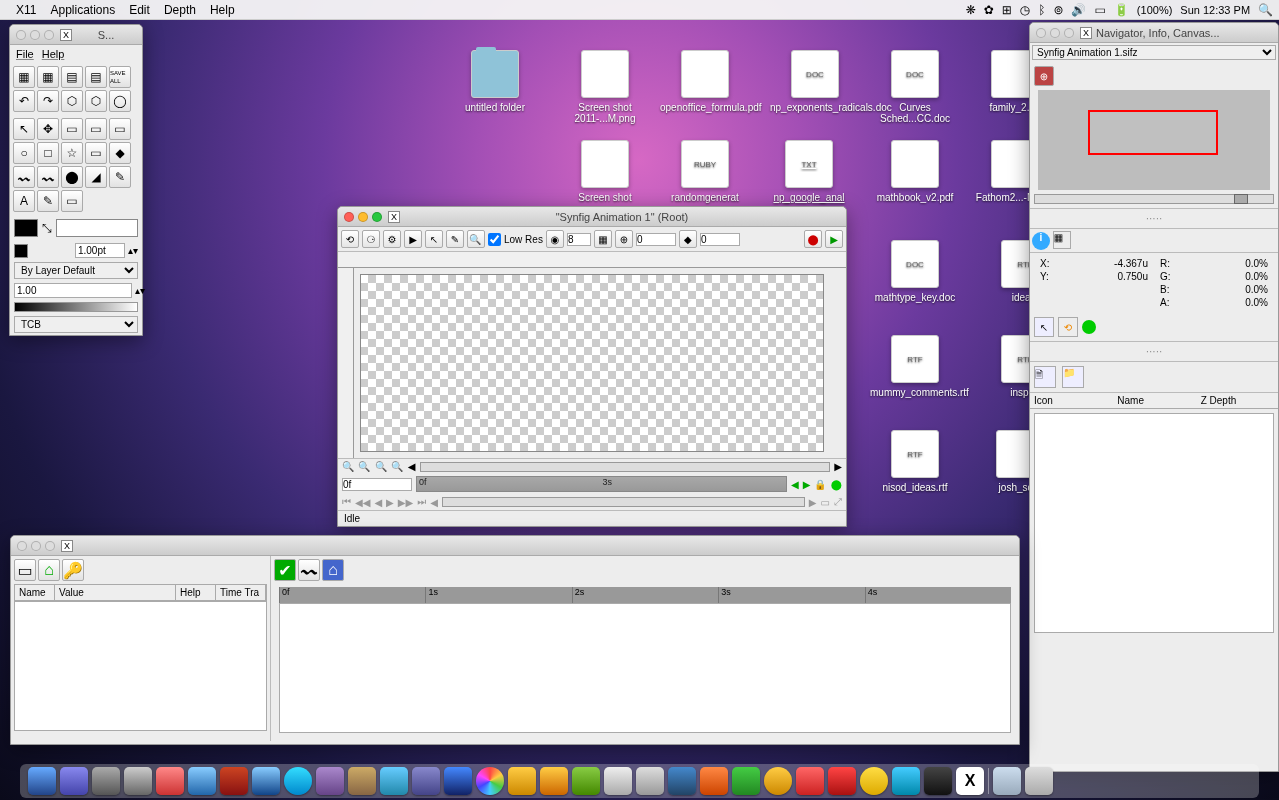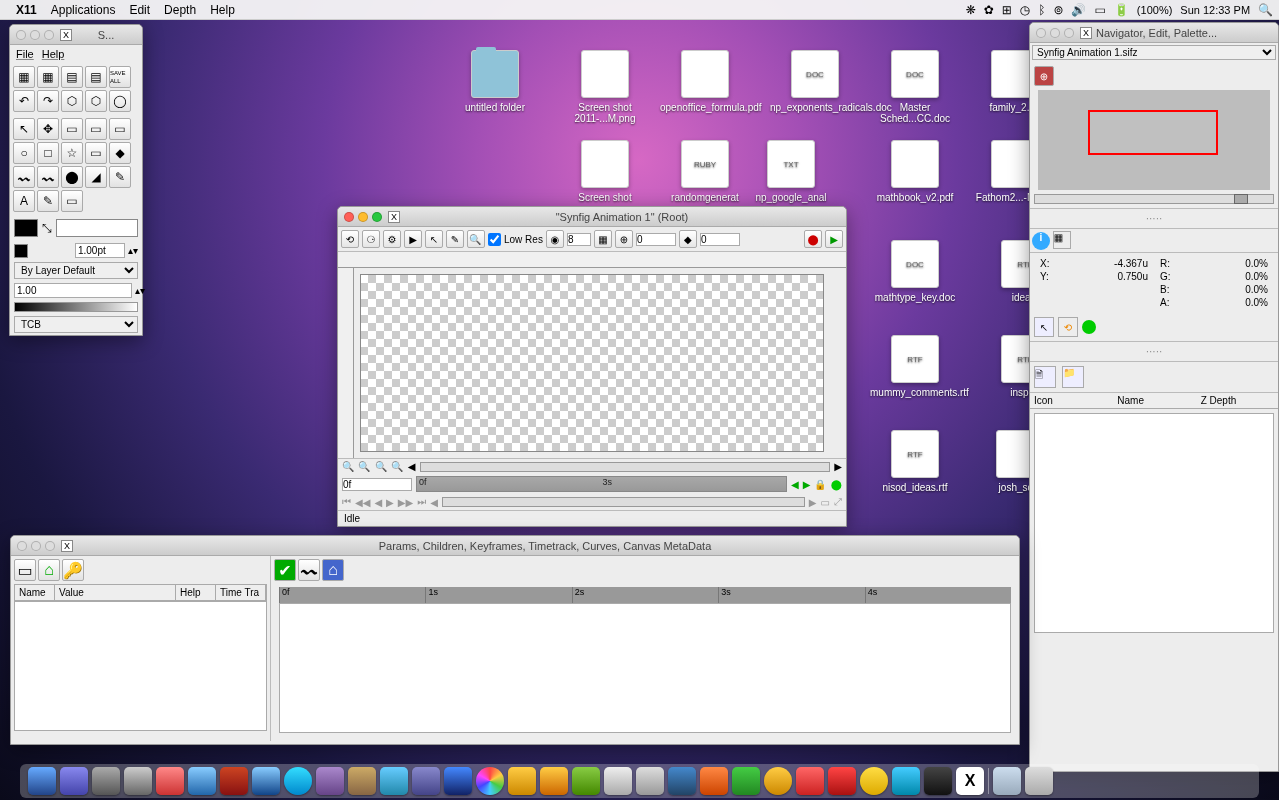--- a/index.html
+++ b/index.html
@@ -82,21 +82,21 @@
 
 
 .dock { position: absolute; bottom: 2px; left: 20px; right: 20px; height: 34px; background: rgba(255,255,255,0.25); border-radius: 6px; display: flex; align-items: center; padding: 0 8px; gap: 4px; z-index: 5; }
 .dock .dock-item { width: 28px; height: 28px; border-radius: 5px; background: linear-gradient(#88c,#446); box-shadow: 0 1px 2px rgba(0,0,0,0.4); }
 </style>
 </head>
 <body>
 
 <div class="menubar">
   <span class="apple"></span>
-  <span class="menu-item" style="font-weight:bold">X11</span>
+  <span class="menu-item" style="font-weight:normal">X11</span>
   <span class="menu-item">Applications</span>
   <span class="menu-item">Edit</span>
   <span class="menu-item">Depth</span>
   <span class="menu-item">Help</span>
   <div class="right">
     <span class="status-icon">❋</span>
     <span class="status-icon">✿</span>
     <span class="status-icon">⊞</span>
     <span class="status-icon">◷</span>
     <span class="status-icon">ᛒ</span>
@@ -122,35 +122,35 @@
     <div class="desktop-icon" style="left: 660px; top: 50px;">
       <div class="icon-img "></div>
       <div>openoffice_formula.pdf</div>
     </div>
     <div class="desktop-icon" style="left: 770px; top: 50px;">
       <div class="icon-img ">DOC</div>
       <div>np_exponents_radicals.doc</div>
     </div>
     <div class="desktop-icon" style="left: 870px; top: 50px;">
       <div class="icon-img ">DOC</div>
-      <div>Master Sched...CC.doc</div>
+      <div>Curves Sched...CC.doc</div>
     </div>
     <div class="desktop-icon" style="left: 970px; top: 50px;">
       <div class="icon-img "></div>
       <div>family_2...g</div>
     </div>
     <div class="desktop-icon" style="left: 560px; top: 140px;">
       <div class="icon-img "></div>
       <div>Screen shot</div>
     </div>
     <div class="desktop-icon" style="left: 660px; top: 140px;">
       <div class="icon-img ">RUBY</div>
       <div>randomgenerat</div>
     </div>
-    <div class="desktop-icon" style="left: 746px; top: 140px;">
+    <div class="desktop-icon" style="left: 764px; top: 140px; text-decoration: underline;">
       <div class="icon-img ">TXT</div>
       <div>np_google_anal</div>
     </div>
     <div class="desktop-icon" style="left: 870px; top: 140px;">
       <div class="icon-img "></div>
       <div>mathbook_v2.pdf</div>
     </div>
     <div class="desktop-icon" style="left: 970px; top: 140px;">
       <div class="icon-img "></div>
       <div>Fathom2...-Mac.p</div>
@@ -324,21 +324,21 @@
 </div>
 
 <div class="window" id="navigator">
   <div class="titlebar">
     <div class="traffic">
       <div class="dot" style="background:#ddd"></div>
       <div class="dot" style="background:#ddd"></div>
       <div class="dot" style="background:#ddd"></div>
     </div>
     <div class="x-icon">X</div>
-    <div class="title" style="text-align:left">Navigator, Edit, Palette...</div>
+    <div class="title" style="text-align:left">Navigator, Info, Canvas...</div>
   </div>
   <div class="combo">
     <select><option>Synfig Animation 1.sifz</option></select>
   </div>
   <div class="section">
     <div class="tbtn" style="width:20px;height:20px;border:1px solid #aaa;display:inline-flex;align-items:center;justify-content:center;background:#b44;color:#fff;border-radius:2px">⊕</div>
     <div class="nav-preview">
       <div class="redbox"></div>
     </div>
     <div style="height:10px;background:#ddd;border:1px solid #999;position:relative">
@@ -397,21 +397,20 @@
 </div>
 
 <div class="window" id="params-win">
   <div class="titlebar">
     <div class="traffic">
       <div class="dot" style="background:#ddd"></div>
       <div class="dot" style="background:#ddd"></div>
       <div class="dot" style="background:#ddd"></div>
     </div>
     <div class="x-icon">X</div>
-    <div class="title">Params, Children, Keyframes, Timetrack, Curves, Canvas MetaData</div>
   </div>
   <div class="body">
     <div class="left-pane">
       <div class="btnrow">
         <div class="tbtn">▭</div>
         <div class="tbtn" style="color:#0a0">⌂</div>
         <div class="tbtn" style="color:#c80">🔑</div>
       </div>
       <div class="cols">
         <span style="width:40px">Name</span>

